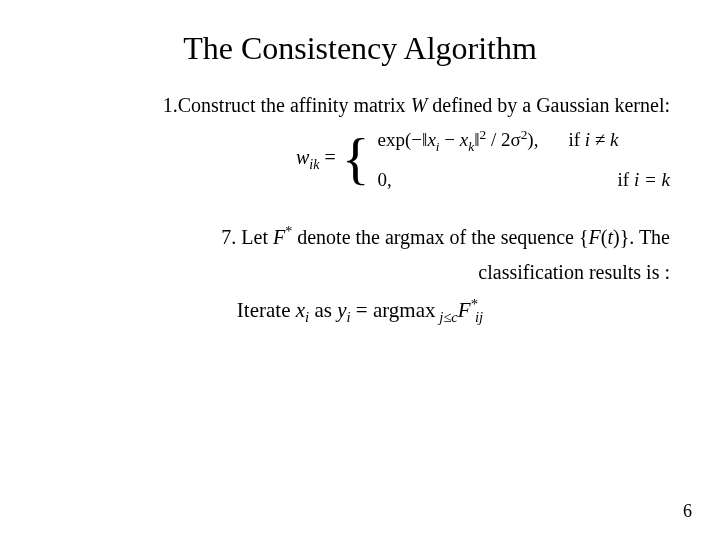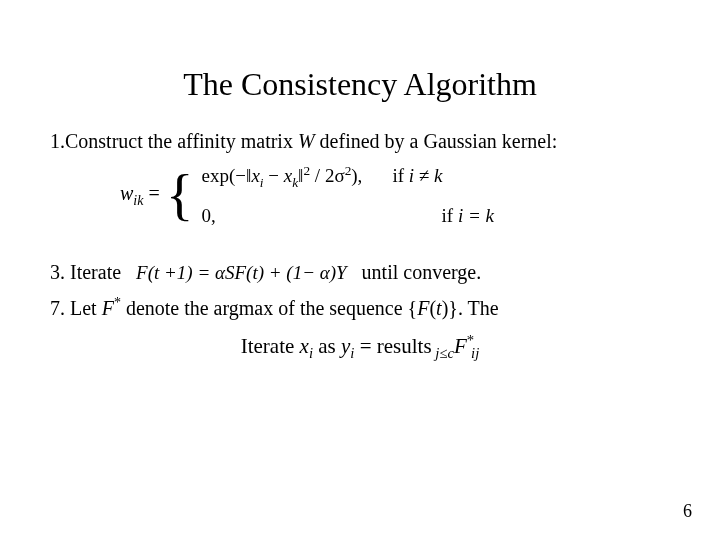--- a/index.html
+++ b/index.html
@@ -8,32 +8,32 @@
     width: 720px;
     height: 540px;
     background: #fff;
     font-family: "Times New Roman", Times, serif;
     color: #000;
     position: relative;
     overflow: hidden;
   }
   .slide {
     padding: 20px 50px 0 50px;
-    margin-top: 36px;
   }
   .title {
     font-size: 32px;
     text-align: center;
     margin: 10px 0 25px 0;
     font-weight: normal;
   }
   .step {
     font-size: 20px;
     margin: 0 0 8px 0;
     line-height: 1.35;
+    text-align: right;
   }
   .indent {
     margin-left: 28px;
   }
   .eq-img-block {
     margin: 6px 0 18px 70px;
   }
   .eq-img-block-center {
     margin: 10px 0 0 0;
     text-align: center;
@@ -46,20 +46,21 @@
   .pagenum {
     position: absolute;
     right: 28px;
     bottom: 18px;
     font-size: 18px;
   }
   
   .brace-row {
     display: flex;
     align-items: center;
+    justify-content: flex-end;
   }
   .wlabel {
     font-size: 20px;
     font-style: italic;
     margin-right: 6px;
   }
   .brace {
     font-size: 58px;
     line-height: 58px;
     margin-right: 8px;
@@ -109,32 +110,26 @@
             <span>if </span><span class="italic">i = k</span>
           </span>
         </div>
       </div>
     </div>
   </div>
 
 
   <div class="gap"></div>
 
-  <p class="step">
-    <span>3. Iterate</span>
-    &nbsp;
-    <span class="inline-eq italic">F(t +1) = αSF(t) + (1− α)Y</span>
-    &nbsp;
-    <span>until converge.</span>
-  </p>
 
   <p class="step">
     <span>7. Let </span><span class="italic">F</span><span class="sup">*</span><span> denote the argmax of the sequence {</span><span class="italic">F</span><span>(</span><span class="italic">t</span><span>)}.  The</span>
   </p>
+  <p class="step indent">classification results is :</p>
 
   <div class="eq-img-block-center">
     <span class="inline-eq" style="font-size:21px">
-      <span>Iterate </span><span class="italic">x</span><span class="sub">i</span><span> as </span><span class="italic">y</span><span class="sub">i</span><span> = results</span><span class="sub italic"> j≤c</span><span class="italic">F</span><span class="sup">*</span><span class="sub italic" style="margin-left:-3px">ij</span>
+      <span>Iterate </span><span class="italic">x</span><span class="sub">i</span><span> as </span><span class="italic">y</span><span class="sub">i</span><span> = argmax</span><span class="sub italic"> j≤c</span><span class="italic">F</span><span class="sup">*</span><span class="sub italic" style="margin-left:-3px">ij</span>
     </span>
   </div>
 </div>
 
 <div class="pagenum">6</div>
 
 </body></html>

